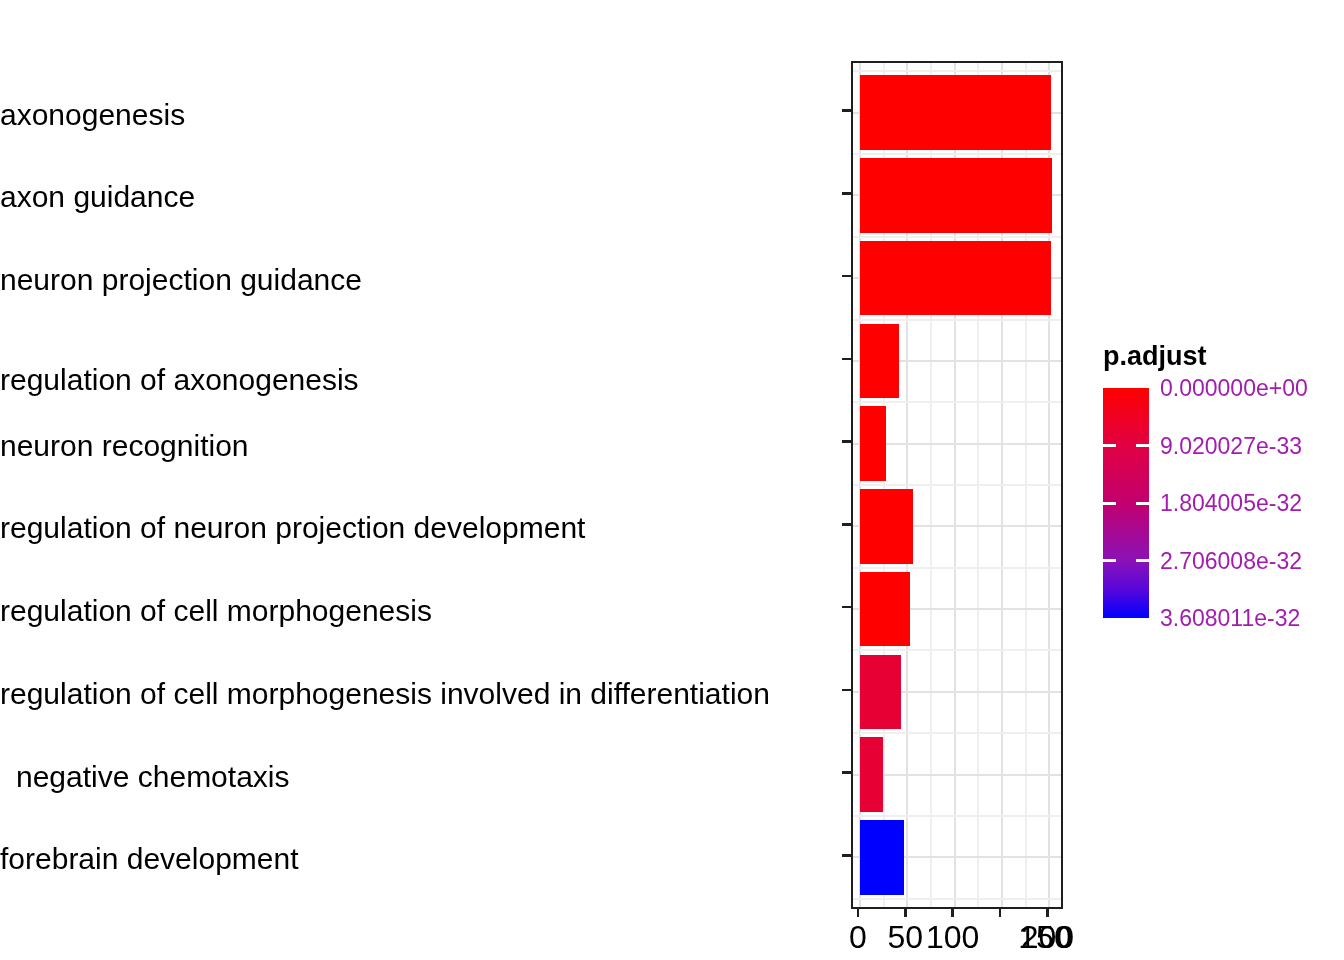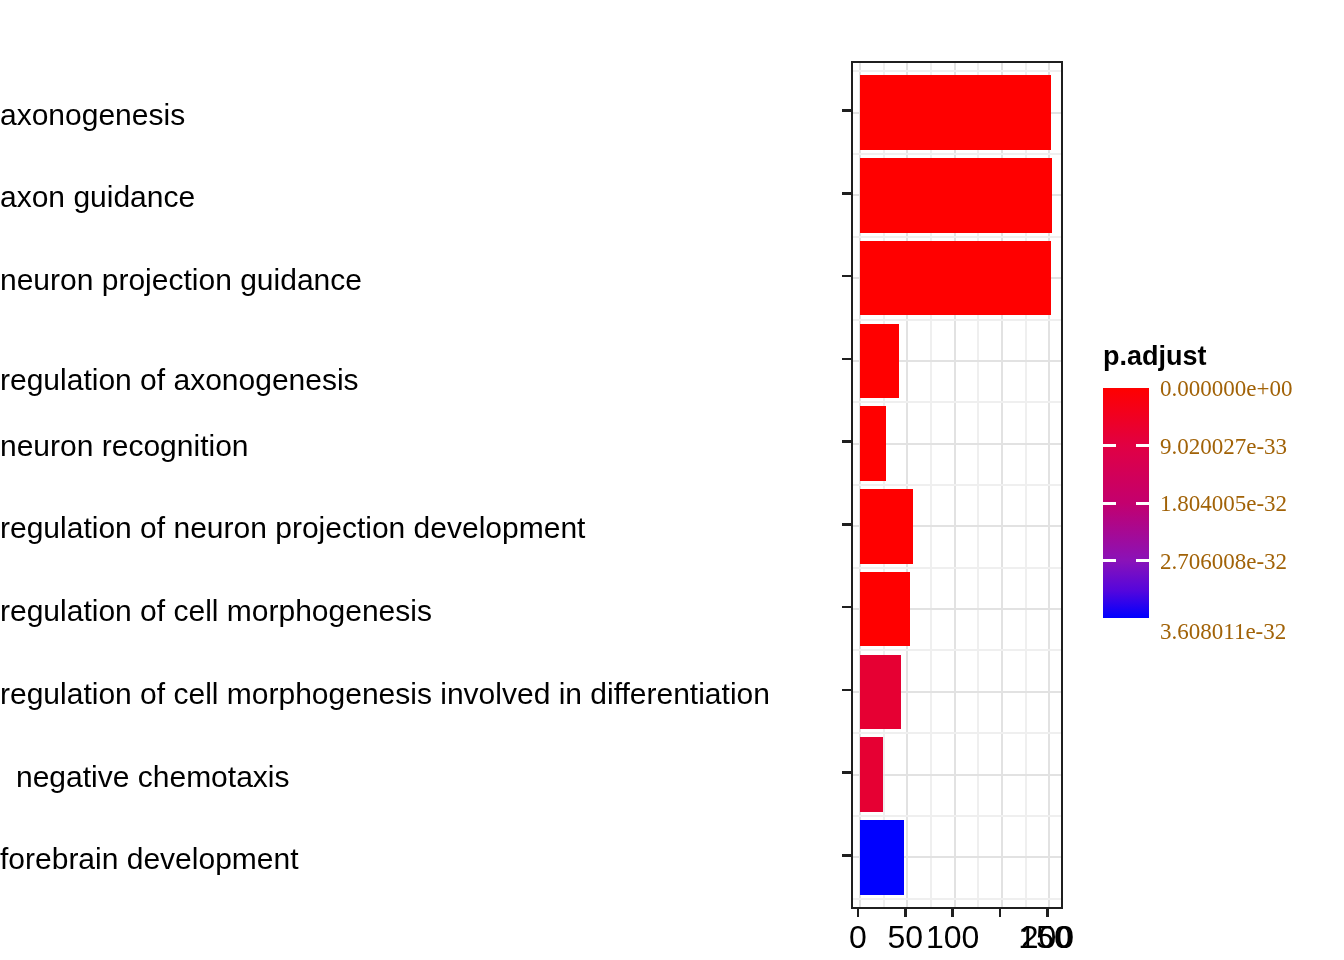--- a/index.html
+++ b/index.html
@@ -42,25 +42,24 @@
     font-size:27px;
     color:#000000;
     line-height:1;
     white-space:nowrap;
   }
   #colorbar{position:absolute;}
   .colorbar-tick{position:absolute;background:#ffffff;height:3px;width:13px;}
   .legend-label{
     position:absolute;
     font-size:23px;
-    color:#a16207;
+    color:#a21caf;
     line-height:1;
     transform:translateY(-50%);
     white-space:nowrap;
-    font-family:Liberation Serif, serif;
   }
 </style>
 </head>
 <body>
 
 <div id="figure">
   <div id="panel" style="left: 851px; top: 61px; width: 208px; height: 844px;">
       <div class="gridline-v grid-minor" style="left: 29.6746px; width: 2px;"></div>
       <div class="gridline-v grid-minor" style="left: 77.0118px; width: 2px;"></div>
       <div class="gridline-v grid-minor" style="left: 124.349px; width: 2px;"></div>
@@ -144,16 +143,16 @@
         <div class="colorbar-tick" style="left: 0px; top: 113.5px;"></div>
         <div class="colorbar-tick" style="right: 0px; top: 113.5px;"></div>
         <div class="colorbar-tick" style="left: 0px; top: 171px;"></div>
         <div class="colorbar-tick" style="right: 0px; top: 171px;"></div>
       </div>
     <div id="legend-labels">
         <div class="legend-label" style="left: 1160px; top: 388px;">0.000000e+00</div>
         <div class="legend-label" style="left: 1160px; top: 445.5px;">9.020027e-33</div>
         <div class="legend-label" style="left: 1160px; top: 503px;">1.804005e-32</div>
         <div class="legend-label" style="left: 1160px; top: 560.5px;">2.706008e-32</div>
-        <div class="legend-label" style="left: 1160px; top: 618px; margin-top: 13px;">3.608011e-32</div>
+        <div class="legend-label" style="left: 1160px; top: 618px;">3.608011e-32</div>
       </div>
   </div>
 </div>
 
 </body></html>

